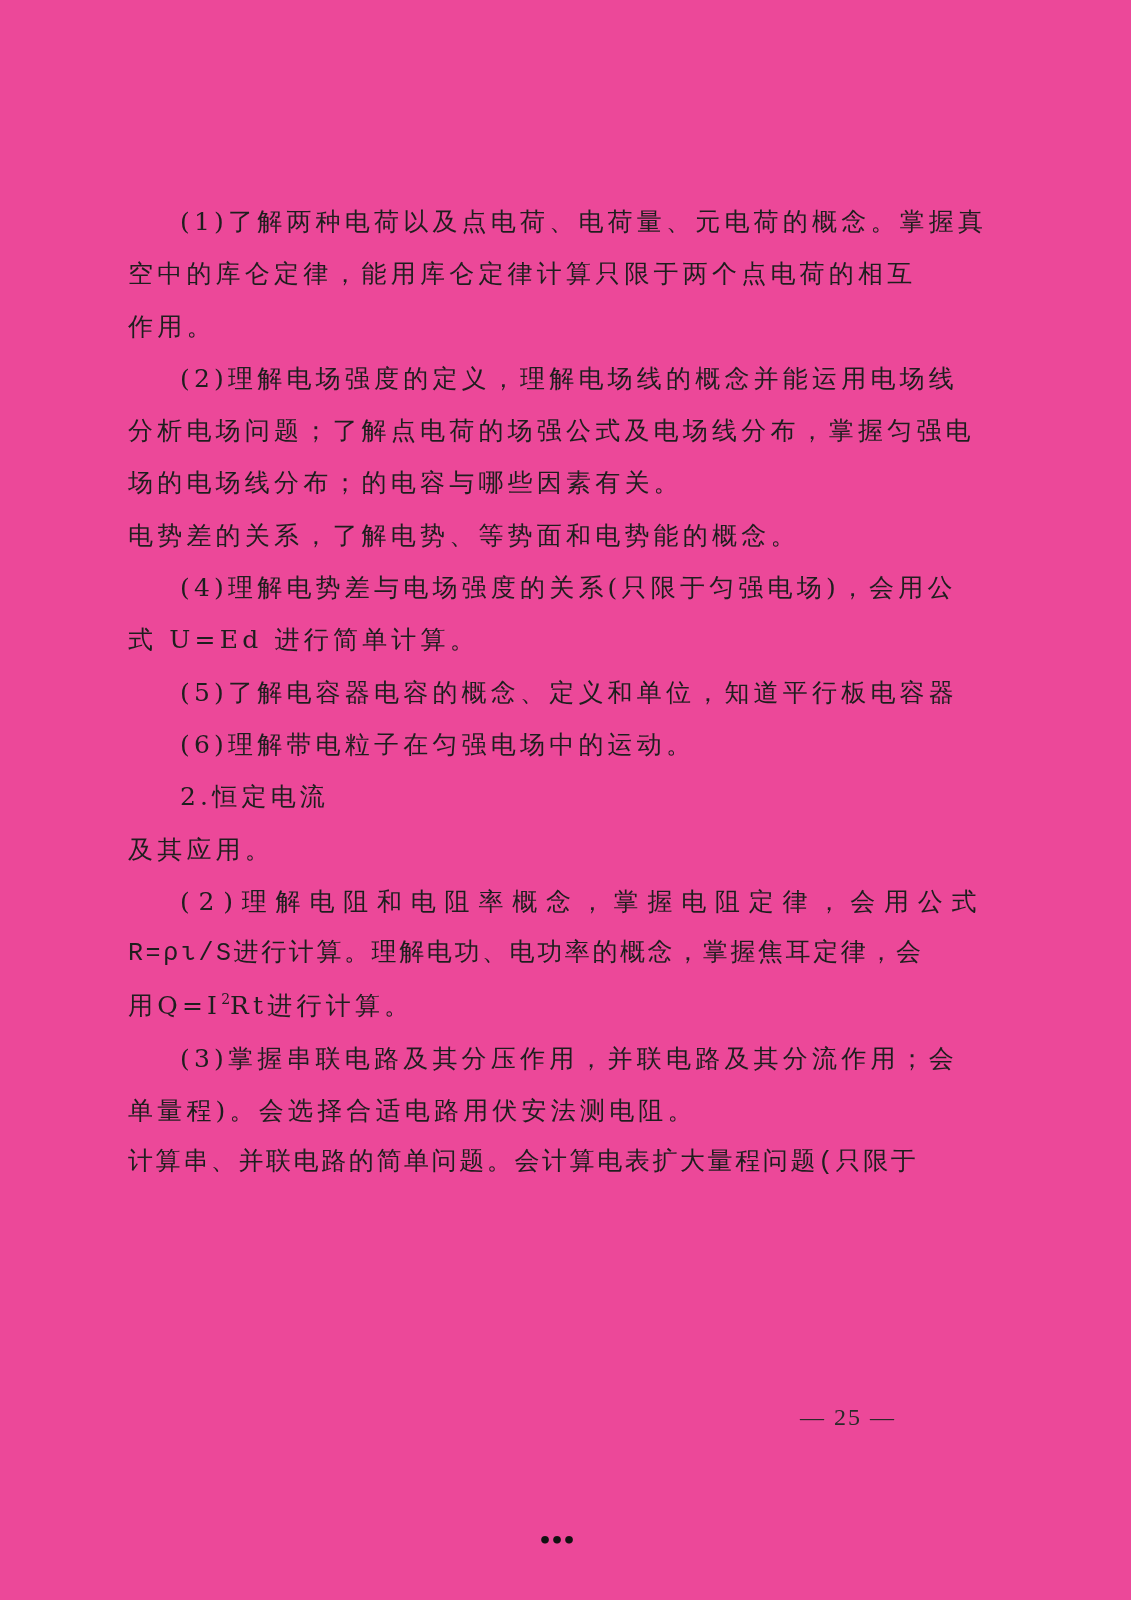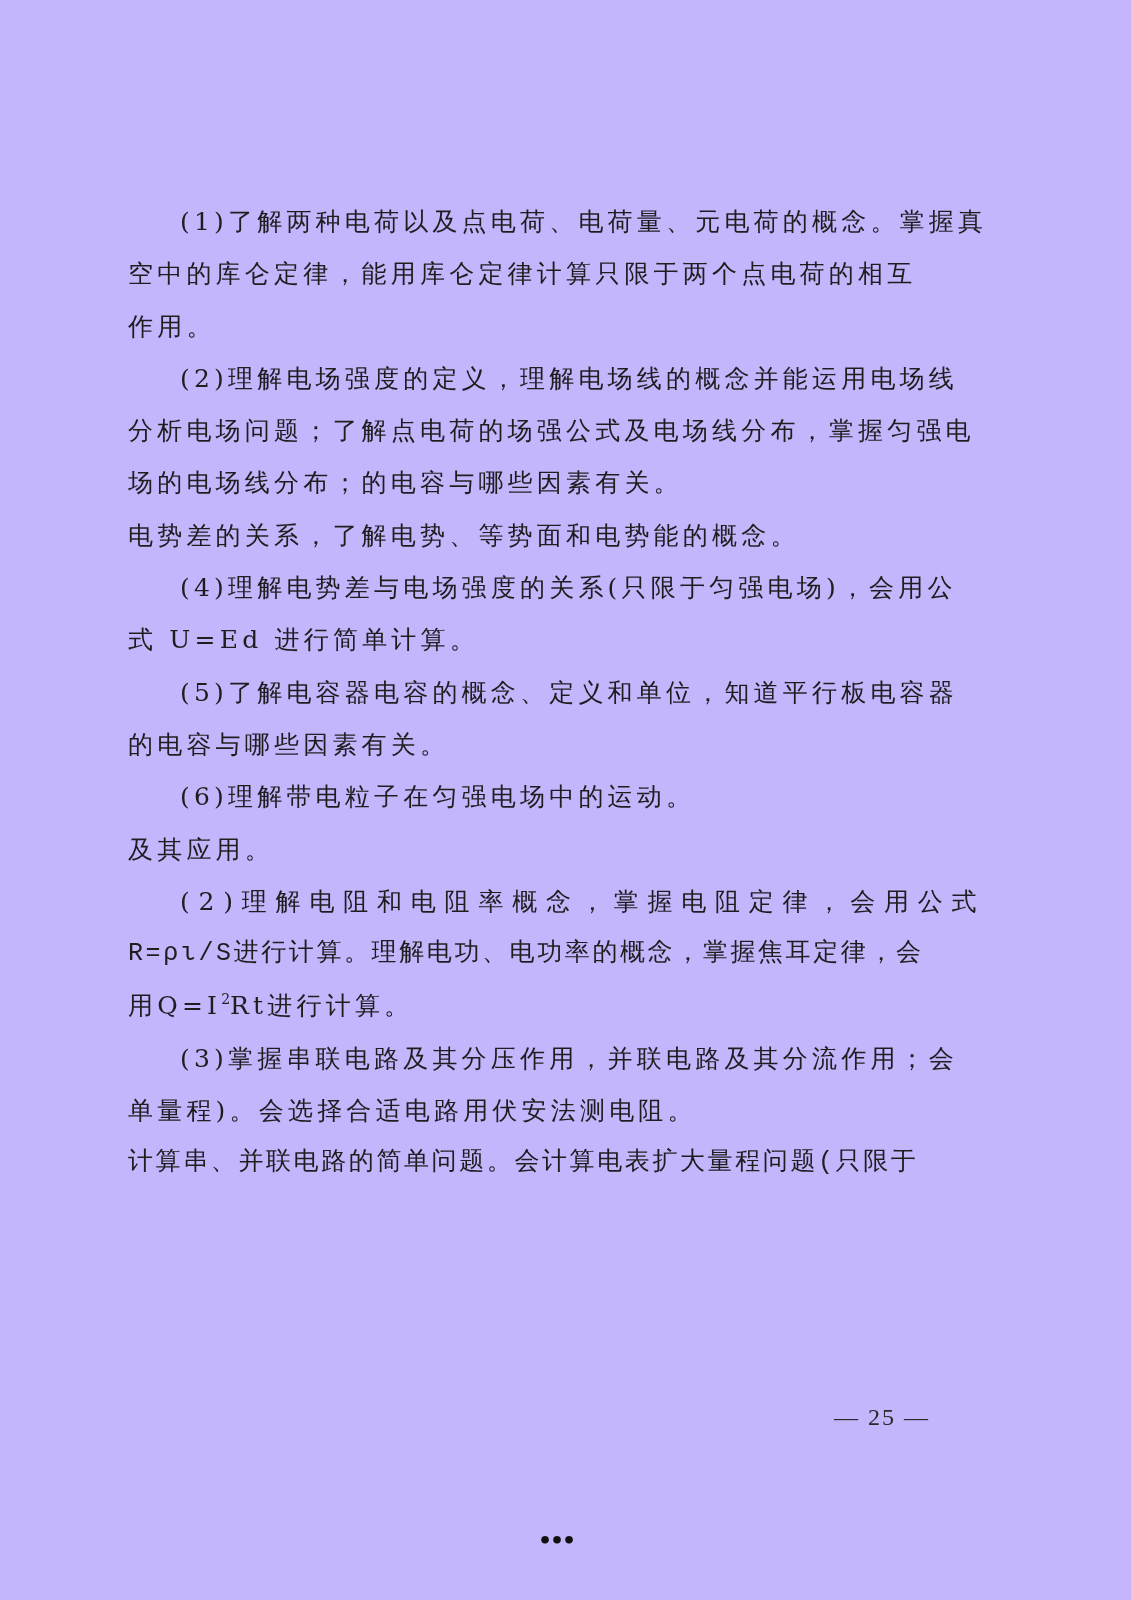--- a/index.html
+++ b/index.html
@@ -13,21 +13,21 @@
       position: relative;
       overflow: hidden;
       font-family: "DejaVu Serif", "Liberation Serif", serif;
       color: #1a1a1a;
     }
     .page {
       position: absolute;
       left: 0; top: 0;
       width: 1131px;
       height: 1600px;
-      background: #c4b5fd;
+      background: #ec4899;
     }
     .body-text {
       position: absolute;
       left: 128px;
       top: 196px;
       width: 836px;
     }
     .line {
       height: 52.3px;
       line-height: 52.3px;
@@ -38,21 +38,21 @@
     }
     .line.indent { padding-left: 52px; }
     .line.tight { letter-spacing: 2.6px; font-family: Liberation Mono, monospace; }
     .line.wide { letter-spacing: 8.8px; }
     sup { font-size: 14px; line-height: 0; vertical-align: 10px; letter-spacing: 0; }
     .page-number {
       position: absolute;
       top: 1404px;
       left: 800px;
       width: 130px;
-      text-align: right;
+      text-align: left;
       font-size: 24px;
       color: #2a2a2a;
       letter-spacing: 2px;
       font-family: "Liberation Serif", serif;
     }
     .more-dots {
       position: absolute;
       top: 1528px;
       left: 538px;
       font-size: 22px;
@@ -70,22 +70,22 @@
     <div class="line indent">(1)了解两种电荷以及点电荷、电荷量、元电荷的概念。掌握真</div>
     <div class="line">空中的库仑定律，能用库仑定律计算只限于两个点电荷的相互</div>
     <div class="line">作用。</div>
     <div class="line indent">(2)理解电场强度的定义，理解电场线的概念并能运用电场线</div>
     <div class="line">分析电场问题；了解点电荷的场强公式及电场线分布，掌握匀强电</div>
     <div class="line">场的电场线分布；的电容与哪些因素有关。</div>
     <div class="line">电势差的关系，了解电势、等势面和电势能的概念。</div>
     <div class="line indent">(4)理解电势差与电场强度的关系(只限于匀强电场)，会用公</div>
     <div class="line">式 U=Ed 进行简单计算。</div>
     <div class="line indent">(5)了解电容器电容的概念、定义和单位，知道平行板电容器</div>
-    <div class="line">的电容与哪些因素有关。</div>
     <div class="line indent">(6)理解带电粒子在匀强电场中的运动。</div>
+    <div class="line indent">2.恒定电流</div>
     <div class="line">及其应用。</div>
     <div class="line indent wide">(2)理解电阻和电阻率概念，掌握电阻定律，会用公式</div>
     <div class="line tight">R=ρι/S进行计算。理解电功、电功率的概念，掌握焦耳定律，会</div>
     <div class="line"><span>用Q=I</span><sup>2</sup><span>Rt进行计算。</span></div>
     <div class="line indent">(3)掌握串联电路及其分压作用，并联电路及其分流作用；会</div>
     <div class="line">单量程)。会选择合适电路用伏安法测电阻。</div>
     <div class="line tight">计算串、并联电路的简单问题。会计算电表扩大量程问题(只限于</div>
   </div>
 
   <div class="page-number">— 25 —</div>

